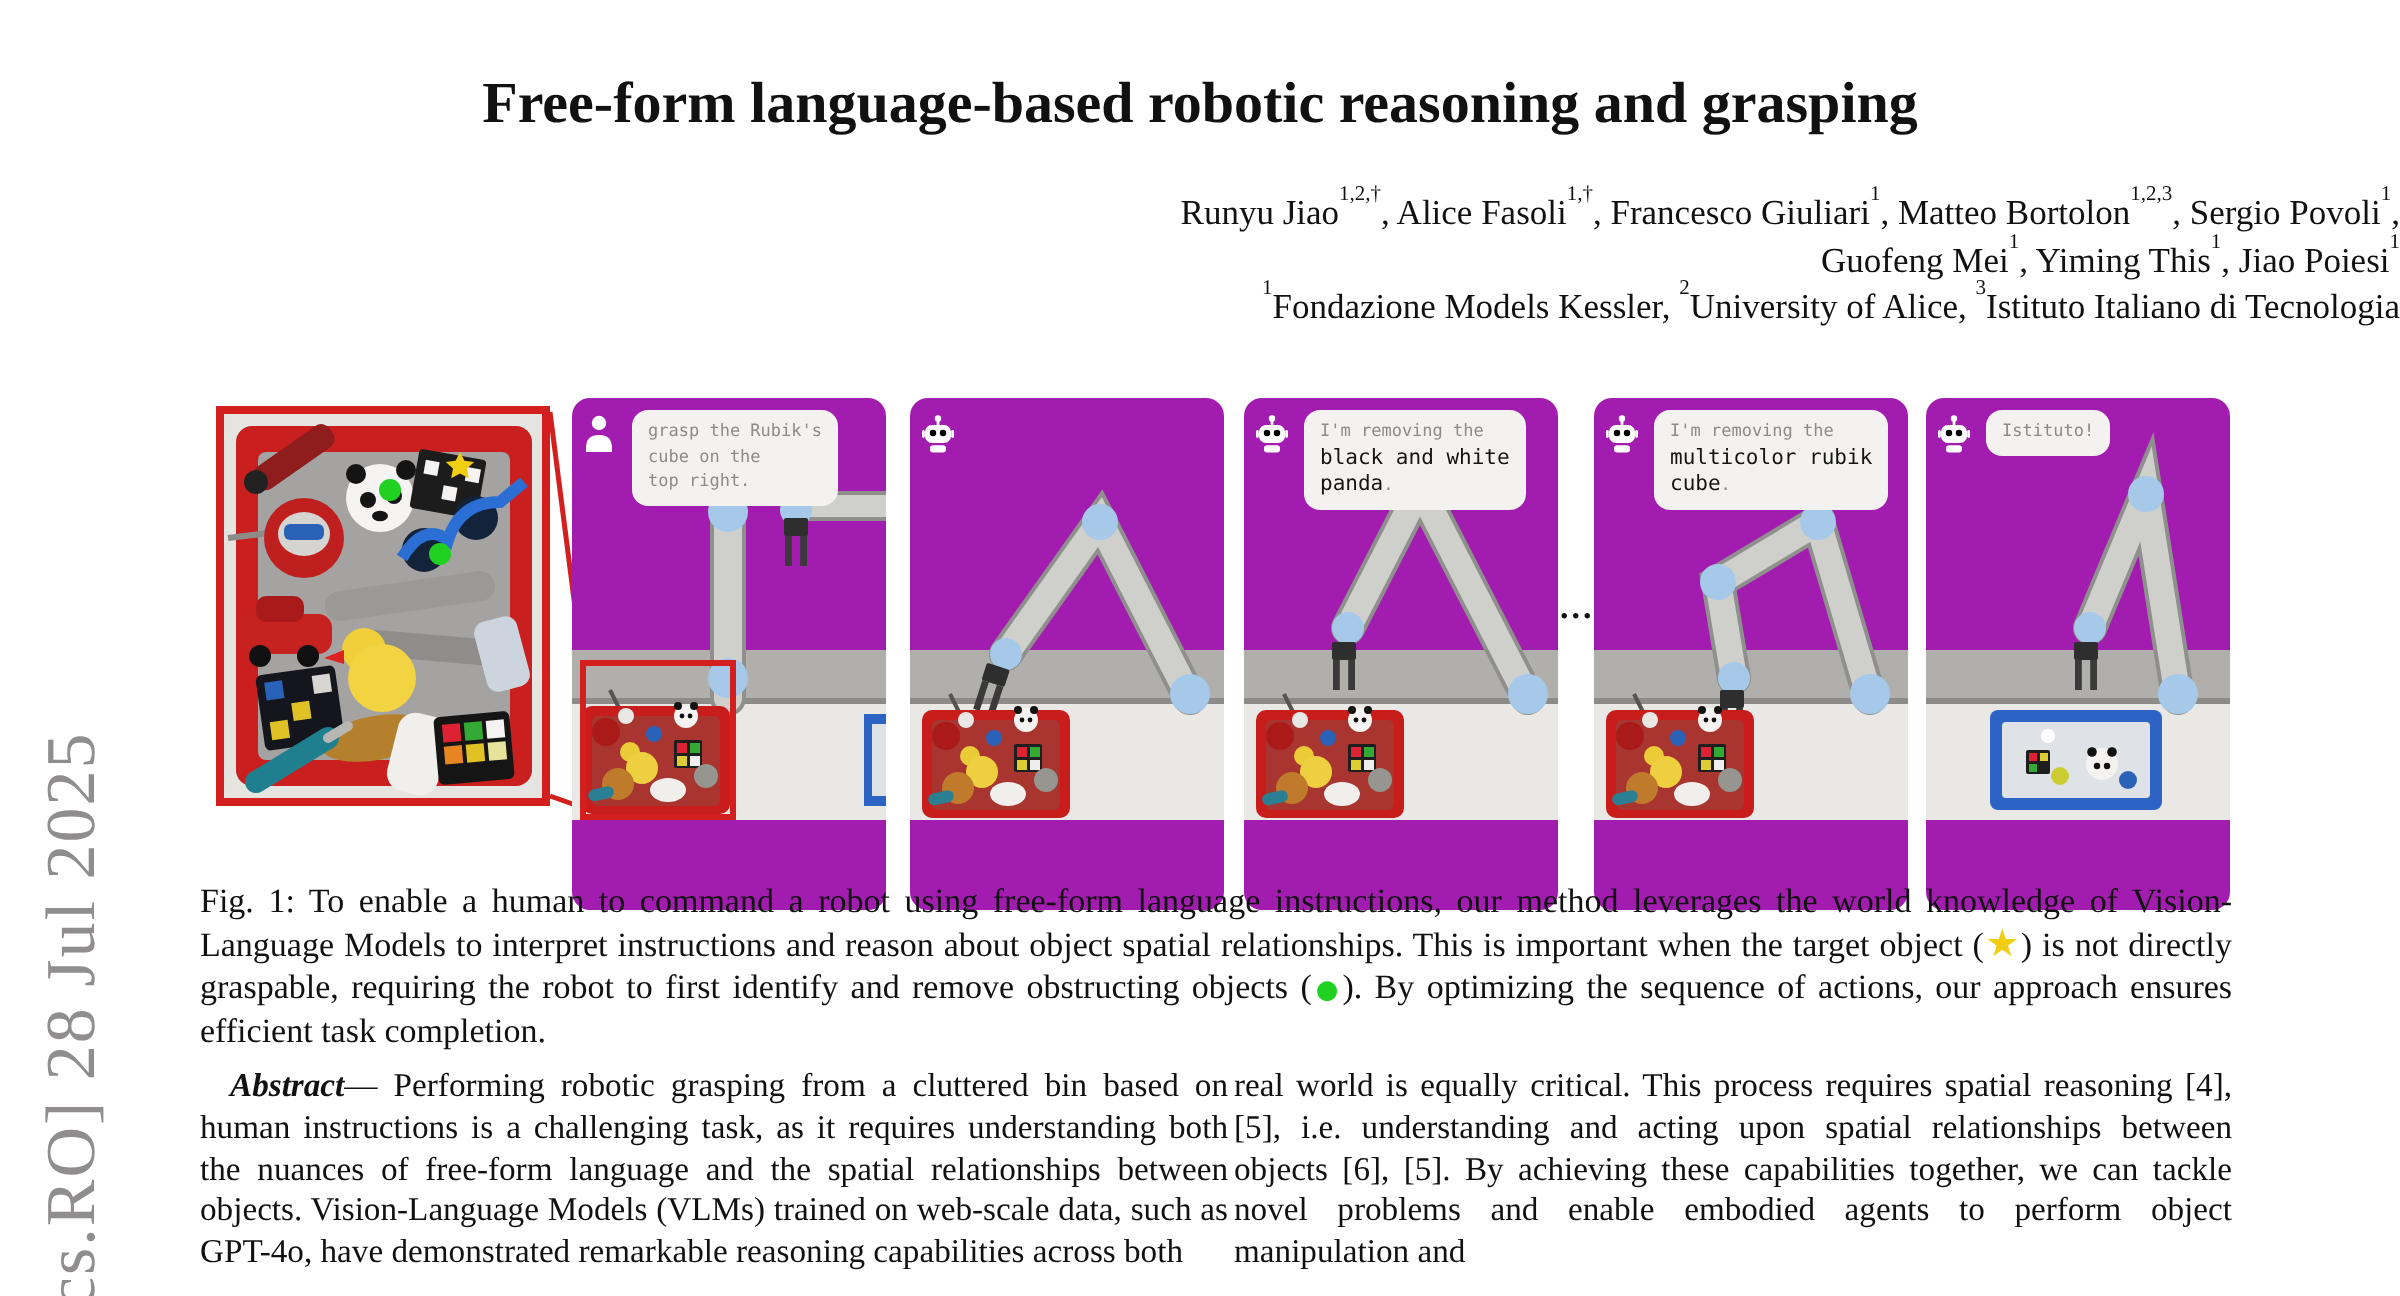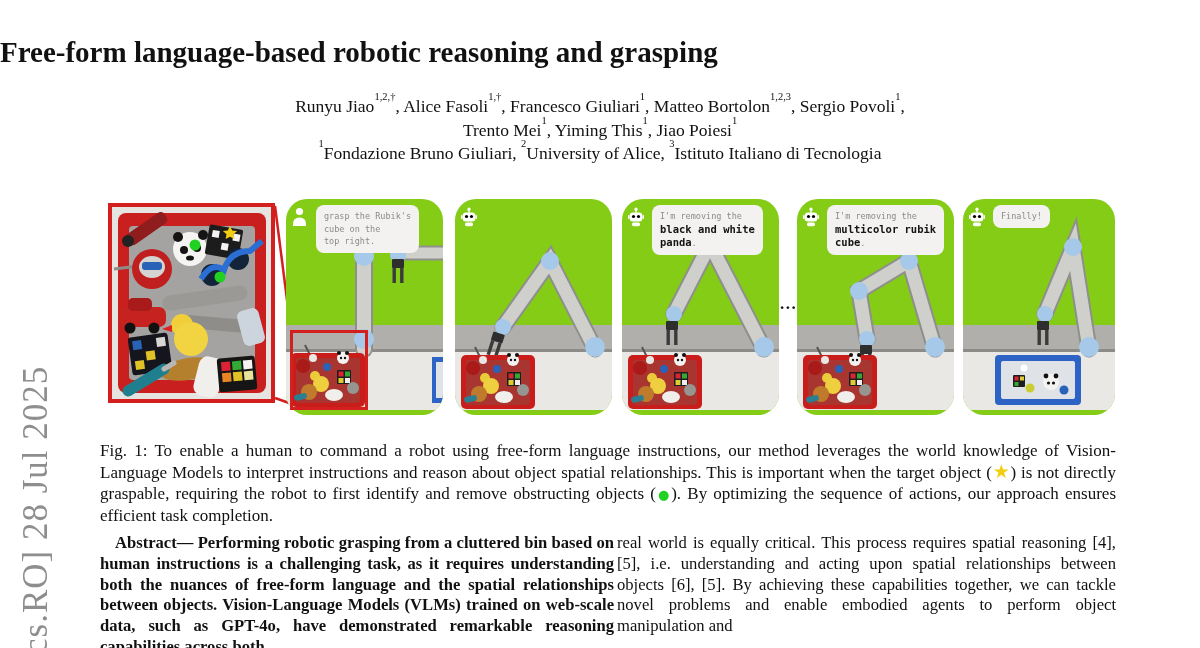--- a/index.html
+++ b/index.html
@@ -1,39 +1,39 @@
 <!DOCTYPE html>
 <html><head>
 <meta charset="utf-8">
 <style>
   html,body{margin:0;padding:0}
   body{width:1200px;height:648px;overflow:hidden;background:#ffffff;position:relative;
        font-family:"Liberation Serif",serif;color:#111}
   sup{font-size:60%;line-height:0;position:relative;top:-0.45em}
   .seg-i{}
-  .seg-b{font-weight:bold}
-  .seg-bi{font-weight:bold;}
+  .seg-b{font-weight:normal}
+  .seg-bi{font-weight:bold;font-style:italic}
 
   #banner{position:absolute;left:16px;top:654px;transform-origin:0 0;transform:rotate(-90deg);
           font-size:35px;color:#8f8d8d;letter-spacing:1px;white-space:nowrap}
 
-  #title{position:absolute;left:0;top:36px;width:1200px;
+  #title{position:absolute;left:0;top:36px;width:1200px;text-align:center;
          font-size:29px;font-weight:bold}
-  #authors{position:absolute;left:0;top:95px;width:1200px;text-align:center;
+  #authors{position:absolute;left:0;top:95px;width:1200px;text-align:right;
            font-size:17.5px;line-height:23.5px}
 
   #figure{position:absolute;left:100px;top:199px;width:1015px;height:211px}
   #photo{position:absolute;left:8px;top:4px;width:159px;height:192px;
          border:4px solid #d41f1f;background:#e3e1dd;overflow:hidden}
   #callout-lines{position:absolute;left:0;top:0;pointer-events:none}
   #callout-rect{position:absolute;left:190px;top:131px;width:72px;height:74px;
                 border:3px solid #d41f1f;z-index:5}
 
-  .panel{position:absolute;top:0;width:157px;height:216px;background:#84cc16;
-         border-radius:21px;overflow:hidden}
+  .panel{position:absolute;top:0;width:157px;height:256px;background:#a21caf;
+         border-radius:9px;overflow:hidden}
   .p1{left:186px}.p2{left:355px}.p3{left:522px}.p4{left:697px}.p5{left:863px;width:152px}
   .scene{position:absolute;left:0;top:0}
   .speaker{position:absolute;left:6px;top:8px}
   .bubble{position:absolute;left:30px;top:6px;background:#f3f2f0;border-radius:8px;
           padding:5px 8px;font-family:"DejaVu Sans Mono","Liberation Mono",monospace;
           font-size:8.5px;line-height:12.5px;color:#8b8b89;white-space:nowrap;z-index:3}
   .bubble .seg-b{color:#141414;font-size:10.5px}
   #ellipsis{position:absolute;left:680px;top:95px;font-size:17px;font-weight:bold;
             letter-spacing:1.5px;color:#111;font-family:"Liberation Serif",serif}
 
@@ -99,22 +99,22 @@
       <rect x="2.1" y="5" width="3.4" height="15" fill="#3a3a3a"></rect>
     </g>
   </defs>
 </svg>
 
 <div id="banner">cs.RO] 28 Jul 2025</div>
 
 <div id="title">Free-form language-based robotic reasoning and grasping</div>
 <div id="authors">
   <div><span>Runyu Jiao</span><sup>1,2,†</sup><span>, Alice Fasoli</span><sup>1,†</sup><span>, Francesco Giuliari</span><sup>1</sup><span>, Matteo Bortolon</span><sup>1,2,3</sup><span>, Sergio Povoli</span><sup>1</sup><span>,</span></div>
-  <div><span>Trento Mei</span><sup>1</sup><span>, Yiming This</span><sup>1</sup><span>, Jiao Poiesi</span><sup>1</sup></div>
-  <div><sup>1</sup><span>Fondazione Bruno Giuliari, </span><sup>2</sup><span>University of Alice, </span><sup>3</sup><span>Istituto Italiano di Tecnologia</span></div>
+  <div><span>Guofeng Mei</span><sup>1</sup><span>, Yiming This</span><sup>1</sup><span>, Jiao Poiesi</span><sup>1</sup></div>
+  <div><sup>1</sup><span>Fondazione Models Kessler, </span><sup>2</sup><span>University of Alice, </span><sup>3</sup><span>Istituto Italiano di Tecnologia</span></div>
 </div>
 
 <div id="figure">
 
   <div id="photo">
     <svg width="159" height="192" viewBox="0 0 159 192">
       <rect x="0" y="0" width="159" height="192" fill="#e6e4e0"></rect>
       <rect x="6" y="6" width="148" height="180" rx="8" fill="#c9201f"></rect>
       <rect x="17" y="19" width="126" height="154" rx="4" fill="#a5a3a1"></rect>
       <rect x="12" y="15" width="46" height="13" rx="5" fill="#8f1d1d" transform="rotate(-35 35 22)"></rect>
@@ -324,20 +324,20 @@
         <circle cx="8" cy="2.2" r="1.6" fill="#fff"></circle>
         <rect x="7.3" y="3" width="1.4" height="2.6" fill="#fff"></rect>
         <rect x="1.5" y="5.5" width="13" height="9" rx="3.5" fill="#fff"></rect>
         <circle cx="5.5" cy="9.5" r="1.6" fill="#000"></circle>
           <circle cx="10.5" cy="9.5" r="1.6" fill="#000"></circle>
         <rect x="0" y="8" width="1.4" height="4" rx="0.7" fill="#fff"></rect>
         <rect x="14.6" y="8" width="1.4" height="4" rx="0.7" fill="#fff"></rect>
         <rect x="4" y="15.6" width="8" height="3.6" rx="1.6" fill="#fff"></rect>
       </svg>
     </span>
-    <div class="bubble"><span>Finally!</span></div>
+    <div class="bubble"><span>Istituto!</span></div>
   </div>
 </div>
 
 <div id="caption"><span>Fig. 1: To enable a human to command a robot using free-form language instructions, our method leverages the world knowledge of Vision-Language Models to interpret instructions and reason about object spatial relationships. This is important when the target object (</span><span class="inline-icon star">★</span><span>) is not directly graspable, requiring the robot to first identify and remove obstructing objects (</span><span class="inline-icon dot">●</span><span>). By optimizing the sequence of actions, our approach ensures efficient task completion.</span></div>
 
 <div id="col-left"><span class="seg-bi">Abstract</span><span class="seg-b">— Performing robotic grasping from a cluttered bin based on human instructions is a challenging task, as it requires understanding both the nuances of free-form language and the spatial relationships between objects. Vision-Language Models (VLMs) trained on web-scale data, such as GPT-4o, have demonstrated remarkable reasoning capabilities across both</span></div>
 <div id="col-right"><span>real world is equally critical. This process requires spatial reasoning [4], [5], </span><span class="seg-i">i.e.</span><span> understanding and acting upon spatial relationships between objects [6], [5]. By achieving these capabilities together, we can tackle novel problems and enable embodied agents to perform object manipulation and</span></div>
 
 </body></html>

